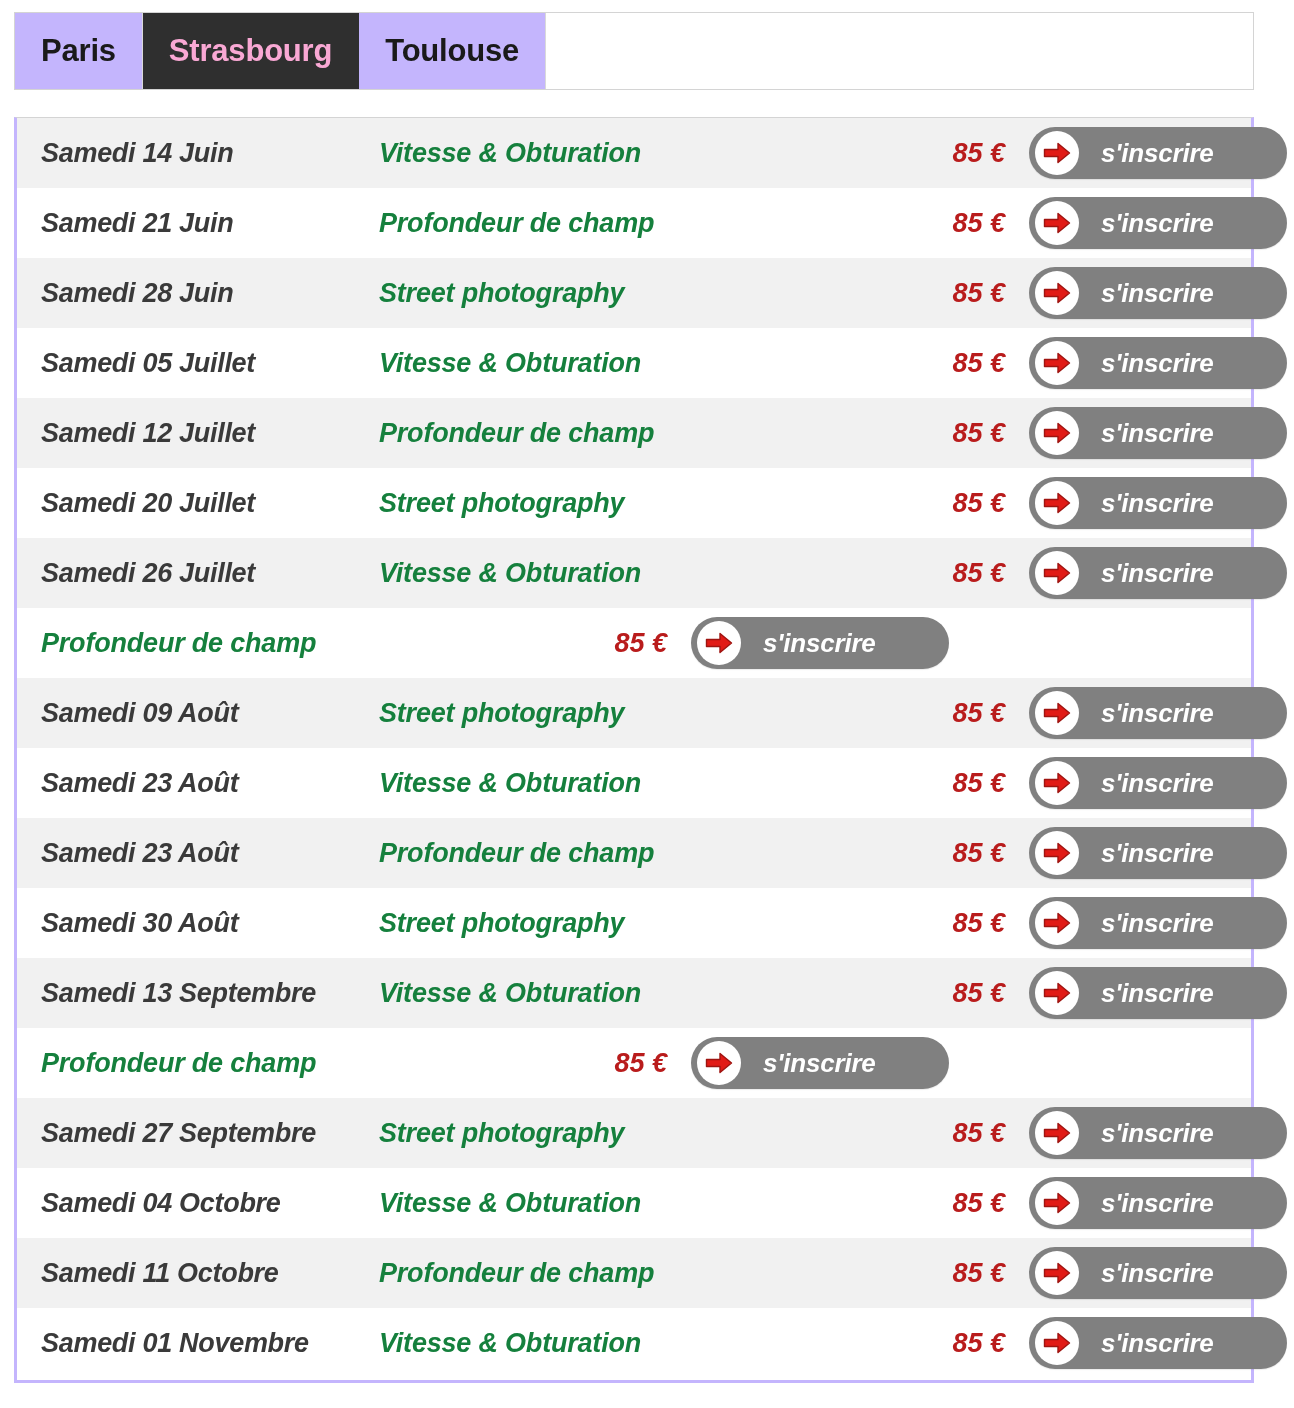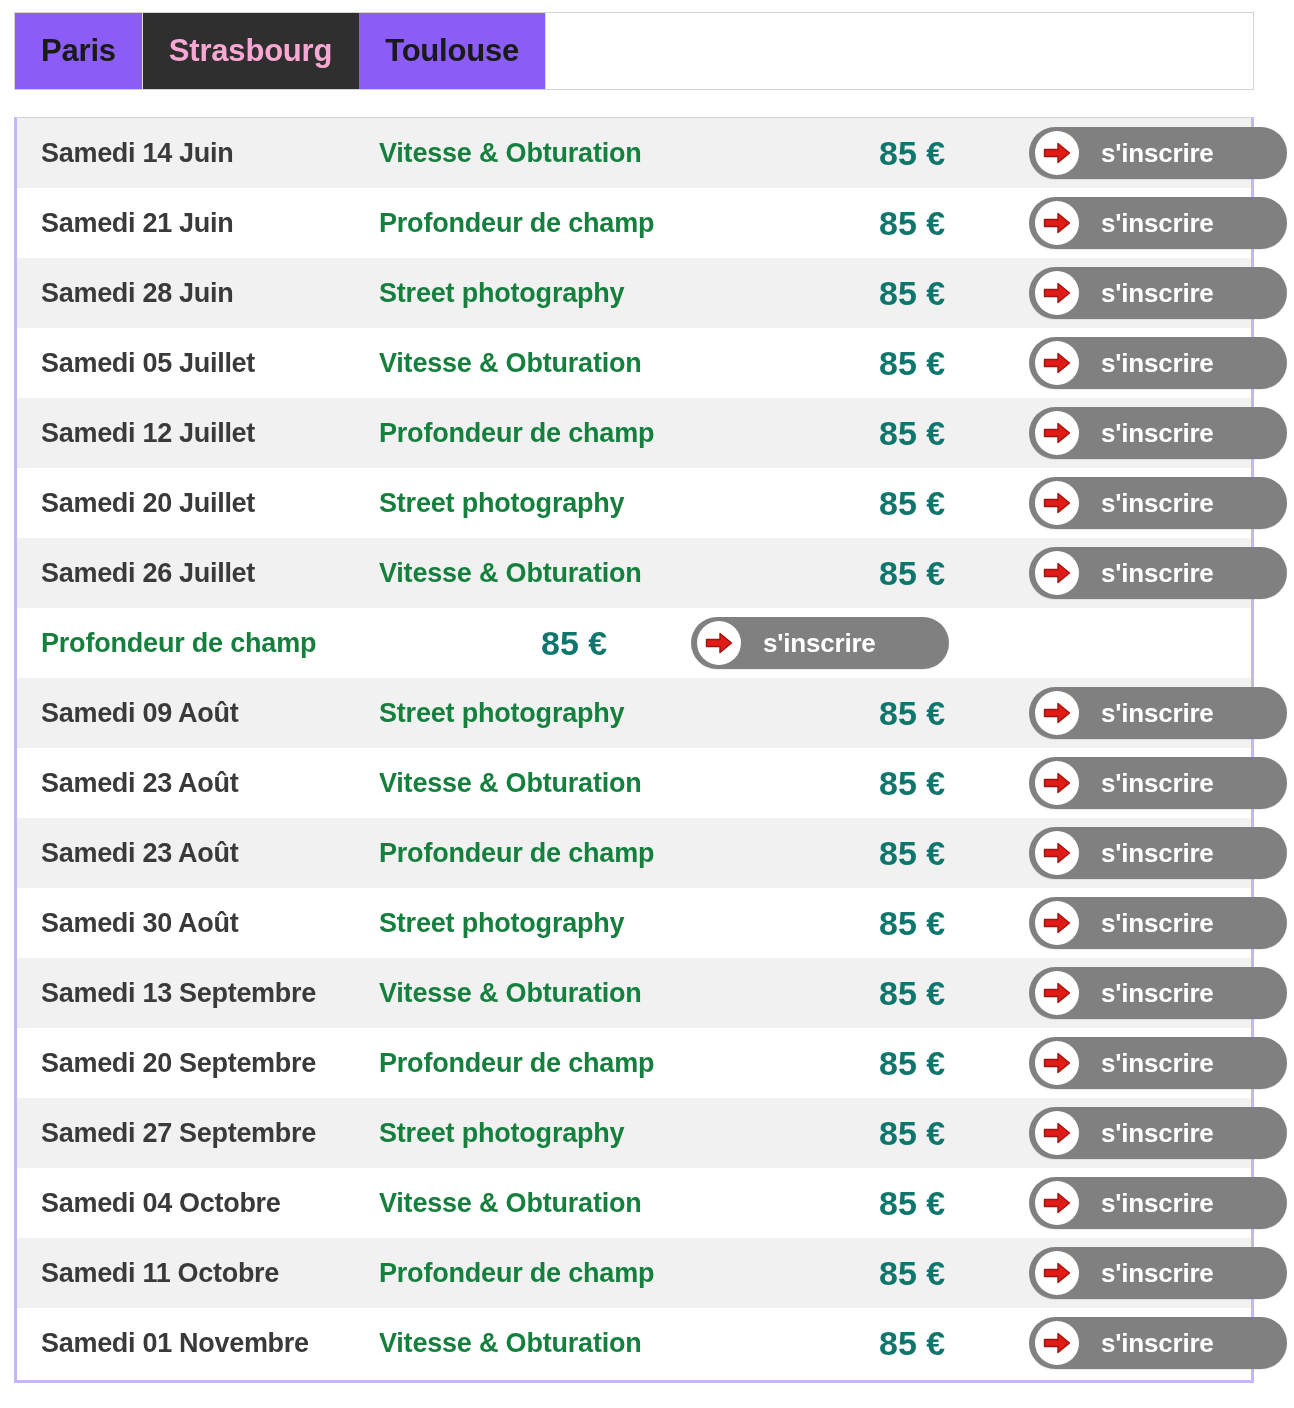--- a/index.html
+++ b/index.html
@@ -37,21 +37,21 @@
   }
   .tab {
     display: flex;
     align-items: center;
     justify-content: center;
     box-sizing: border-box;
     font-size: 31px;
     font-weight: bold;
     letter-spacing: -0.2px;
     color: #1a1a1a;
-    background: #8b5cf6;
+    background: #c4b5fd;
     padding: 0 26px;
     border-right: 1px solid #d9d9d9;
     cursor: pointer;
     user-select: none;
     white-space: nowrap;
   }
   .tab.active {
     background: #2f2f2f;
     color: #f9a8d4;
     border-right: 1px solid #2f2f2f;
@@ -65,20 +65,21 @@
   .sessions-table {
     position: absolute;
     left: 14px;
     top: 117px;
     width: 1240px;
     box-sizing: border-box;
     border: 3px solid #c4b5fd;
     border-top: 1px solid #d4d4d4;
     background: #ffffff;
     padding-bottom: 2px;
+    font-style: italic;
   }
   .row {
     display: flex;
     align-items: center;
     height: 70px;
     box-sizing: border-box;
     background: #ffffff;
     padding-left: 24px;
   }
   .row.alt {
@@ -99,26 +100,26 @@
     flex: 0 0 500px;
     font-size: 27px;
     font-weight: bold;
     color: #15803d;
     letter-spacing: -0.2px;
     white-space: nowrap;
   }
   .cell-price {
     width: 138px;
     flex: 0 0 138px;
-    text-align: left;
+    text-align: right;
     padding-right: 12px;
     box-sizing: border-box;
-    font-size: 34px;
+    font-size: 27px;
     font-weight: bold;
-    color: #0f766e;
+    color: #b91c1c;
     white-space: nowrap;
   }
   .cell-action {
     flex: 1 1 auto;
     display: flex;
     align-items: flex-start;
     padding-left: 12px;
     box-sizing: border-box;
   }
 
@@ -367,21 +368,20 @@
             <span class="btn-icon">
               <svg width="28" height="24" viewBox="0 0 28 24" aria-hidden="true">
                 <path d="M1.5 8.5 H15 V2.5 L26.5 12 L15 21.5 V15.5 H1.5 Z" fill="#e11b16" stroke="#9e1410" stroke-width="1.4" stroke-linejoin="round"></path>
               </svg>
             </span>
             <span class="btn-label">s'inscrire</span>
           </a>
         </div>
       </div>
       <div class="row">
-        <div class="cell-date">Samedi 20 Septembre</div>
         <div class="cell-course">Profondeur de champ</div>
         <div class="cell-price">85 €</div>
         <div class="cell-action">
           <a class="signup-btn" href="#">
             <span class="btn-icon">
               <svg width="28" height="24" viewBox="0 0 28 24" aria-hidden="true">
                 <path d="M1.5 8.5 H15 V2.5 L26.5 12 L15 21.5 V15.5 H1.5 Z" fill="#e11b16" stroke="#9e1410" stroke-width="1.4" stroke-linejoin="round"></path>
               </svg>
             </span>
             <span class="btn-label">s'inscrire</span>

